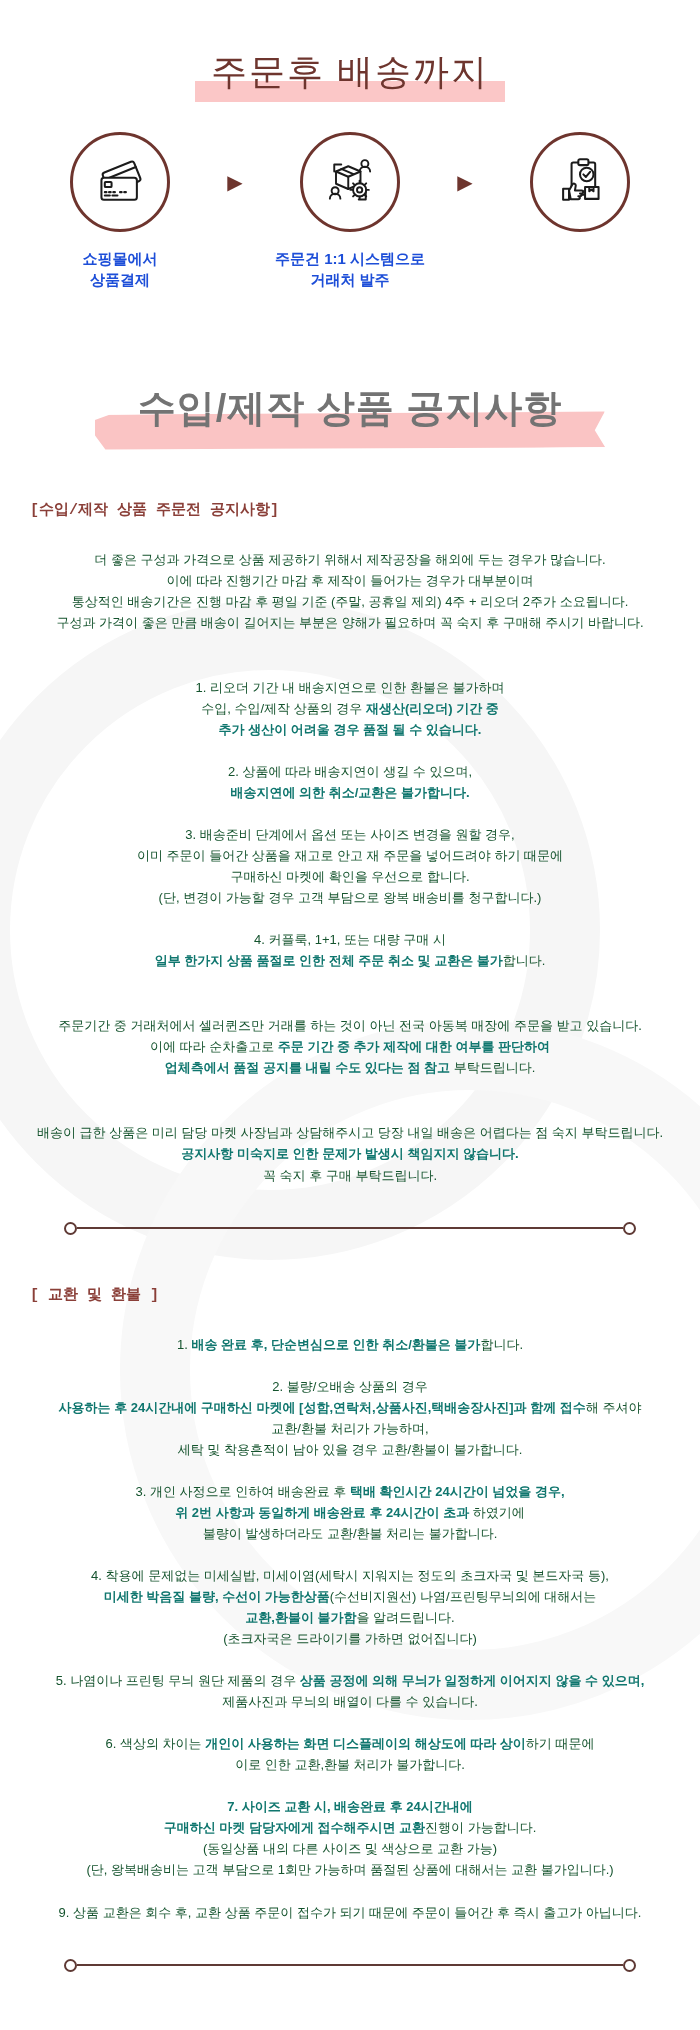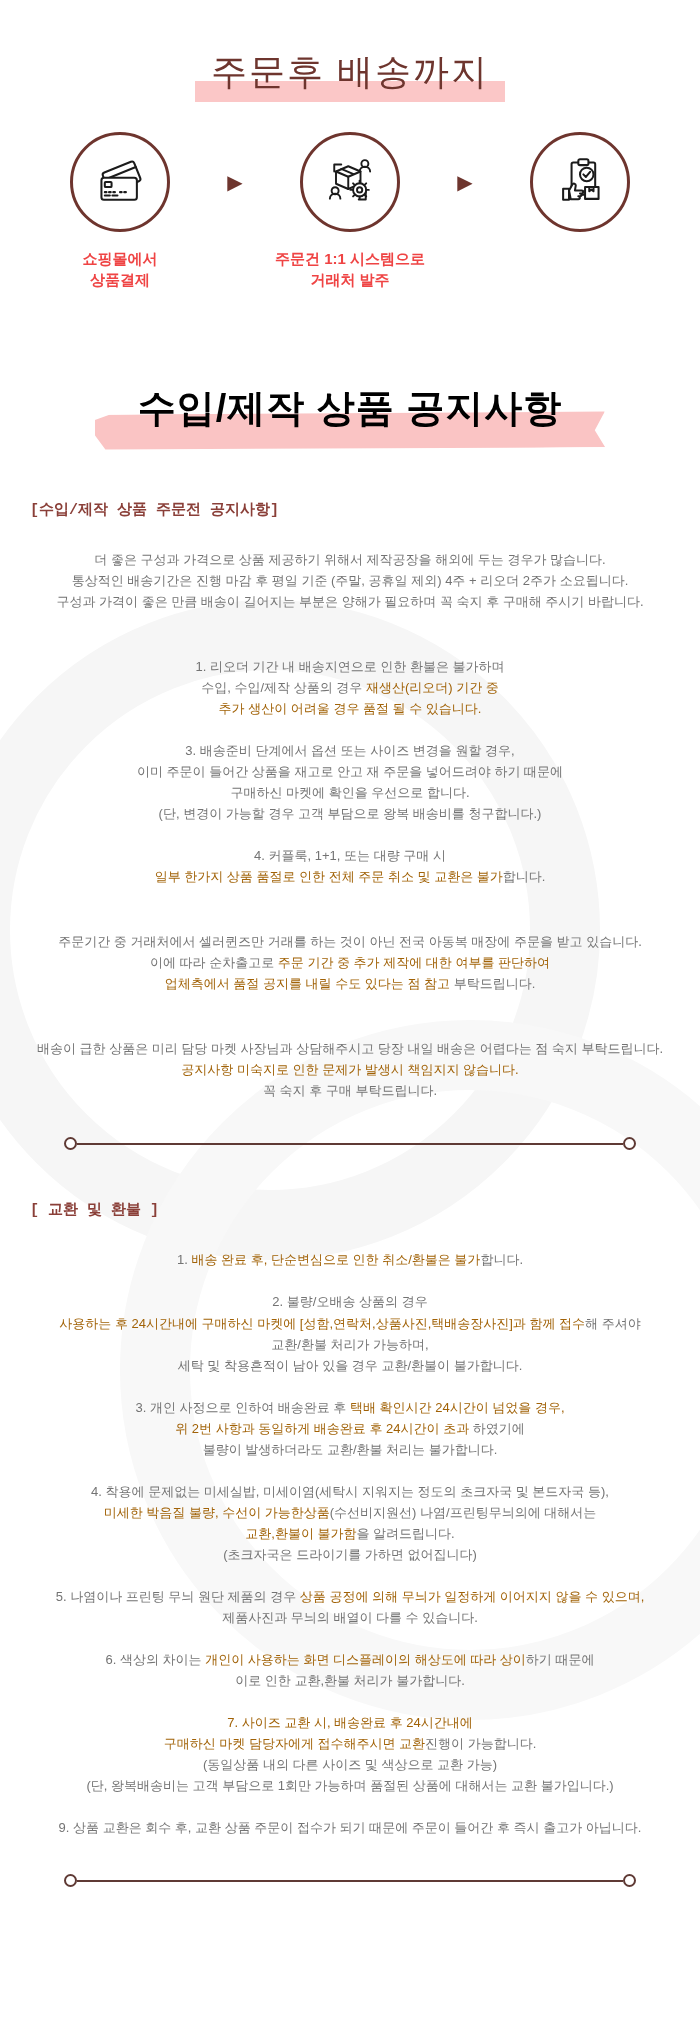--- a/index.html
+++ b/index.html
@@ -23,47 +23,47 @@
   }
 
   
   .flow{display:flex;justify-content:center;align-items:flex-start;margin-top:30px;}
   .step{width:190px;text-align:center;}
   .step-circle{
     width:94px;height:94px;border:3px solid #6e352e;border-radius:50%;
     margin:0 auto;background:#fff;display:flex;align-items:center;justify-content:center;
   }
   .step-label{
-    margin-top:16px;color:#ef4444;font-weight:700;font-size:15px;
+    margin-top:16px;color:#1d4ed8;font-weight:700;font-size:15px;
     line-height:1.4;white-space:pre-line;
   }
   .flow-arrow{width:40px;text-align:center;color:#6e352e;font-size:20px;margin-top:38px;}
 
   
   .notice-title{position:relative;text-align:center;margin-top:96px;height:64px;}
   .tape{
     position:absolute;left:50%;top:26px;width:510px;height:38px;
     transform:translateX(-50%) rotate(-0.6deg);background:#fac4c4;
     clip-path:polygon(0% 14%,3% 0%,100% 6%,98% 55%,100% 100%,2% 92%,0% 55%);
   }
   .notice-title .text{
-    position:relative;font-size:38px;font-weight:800;letter-spacing:1px;color:#000000;line-height:1.2;
+    position:relative;font-size:38px;font-weight:800;letter-spacing:1px;color:#737373;line-height:1.2;
   }
 
   
   .sec-heading{
     color:#8a3f38;font-weight:700;font-size:15px;
     margin:50px 30px 30px;
     font-family:Liberation Mono, monospace;
   }
   .block{margin:0 24px 21px;text-align:center;}
   .block.lg{margin-top:44px;}
   .line{font-size:13px;line-height:1.62;color:#7d7d7d;}
-  .line .gray{color:#737373;}
-  .line .red{color:#a16207;font-weight:400;}
+  .line .gray{color:#14532d;}
+  .line .red{color:#0f766e;font-weight:700;}
 
   .divider{display:flex;align-items:center;width:572px;margin:36px auto 0;}
   .divider .dot{width:9px;height:9px;border:2px solid #5f3a35;border-radius:50%;background:#fff;flex:0 0 auto;}
   .divider .dline{flex:1;height:2px;background:#5f3a35;}
 
   svg{display:block;}
 </style>
 </head>
 <body>
 
@@ -146,29 +146,34 @@
 
   <div class="notice-title">
     <div class="tape"></div>
     <div class="text">수입/제작 상품 공지사항</div>
   </div>
 
   <div>
       <div class="sec-heading">[수입/제작 상품 주문전 공지사항]</div>
       <div class="block">
         <div class="line"><span class="gray">더 좋은 구성과 가격으로 상품 제공하기 위해서 제작공장을 해외에 두는 경우가 많습니다.</span></div>
+        <div class="line"><span class="gray">이에 따라 진행기간 마감 후 제작이 들어가는 경우가 대부분이며</span></div>
         <div class="line"><span class="gray">통상적인 배송기간은 진행 마감 후 평일 기준 (주말, 공휴일 제외) 4주 + 리오더 2주가 소요됩니다.</span></div>
         <div class="line"><span class="gray">구성과 가격이 좋은 만큼 배송이 길어지는 부분은 양해가 필요하며 꼭 숙지 후 구매해 주시기 바랍니다.</span></div>
       </div>
       <div class="block lg">
         <div class="line"><span class="gray">1. 리오더 기간 내 배송지연으로 인한 환불은 불가하며</span></div>
         <div class="line"><span class="gray">수입, 수입/제작 상품의 경우 </span><span class="red">재생산(리오더) 기간 중</span></div>
         <div class="line"><span class="red">추가 생산이 어려울 경우 품절 될 수 있습니다.</span></div>
       </div>
       <div class="block">
+        <div class="line"><span class="gray">2. 상품에 따라 배송지연이 생길 수 있으며,</span></div>
+        <div class="line"><span class="red">배송지연에 의한 취소/교환은 불가합니다.</span></div>
+      </div>
+      <div class="block">
         <div class="line"><span class="gray">3. 배송준비 단계에서 옵션 또는 사이즈 변경을 원할 경우,</span></div>
         <div class="line"><span class="gray">이미 주문이 들어간 상품을 재고로 안고 재 주문을 넣어드려야 하기 때문에</span></div>
         <div class="line"><span class="gray">구매하신 마켓에 확인을 우선으로 합니다.</span></div>
         <div class="line"><span class="gray">(단, 변경이 가능할 경우 고객 부담으로 왕복 배송비를 청구합니다.)</span></div>
       </div>
       <div class="block">
         <div class="line"><span class="gray">4. 커플룩, 1+1, 또는 대량 구매 시</span></div>
         <div class="line"><span class="red">일부 한가지 상품 품절로 인한 전체 주문 취소 및 교환은 불가</span><span class="gray">합니다.</span></div>
       </div>
       <div class="block lg">

